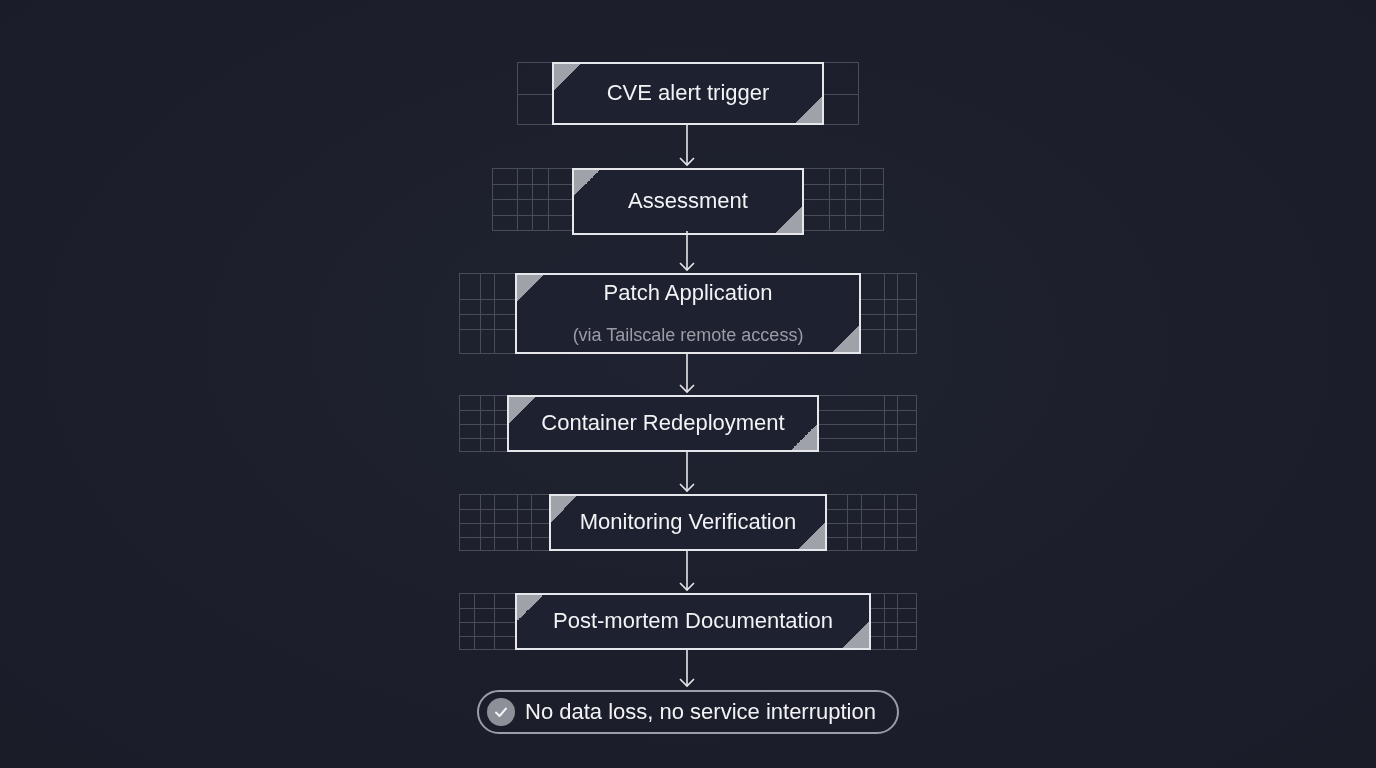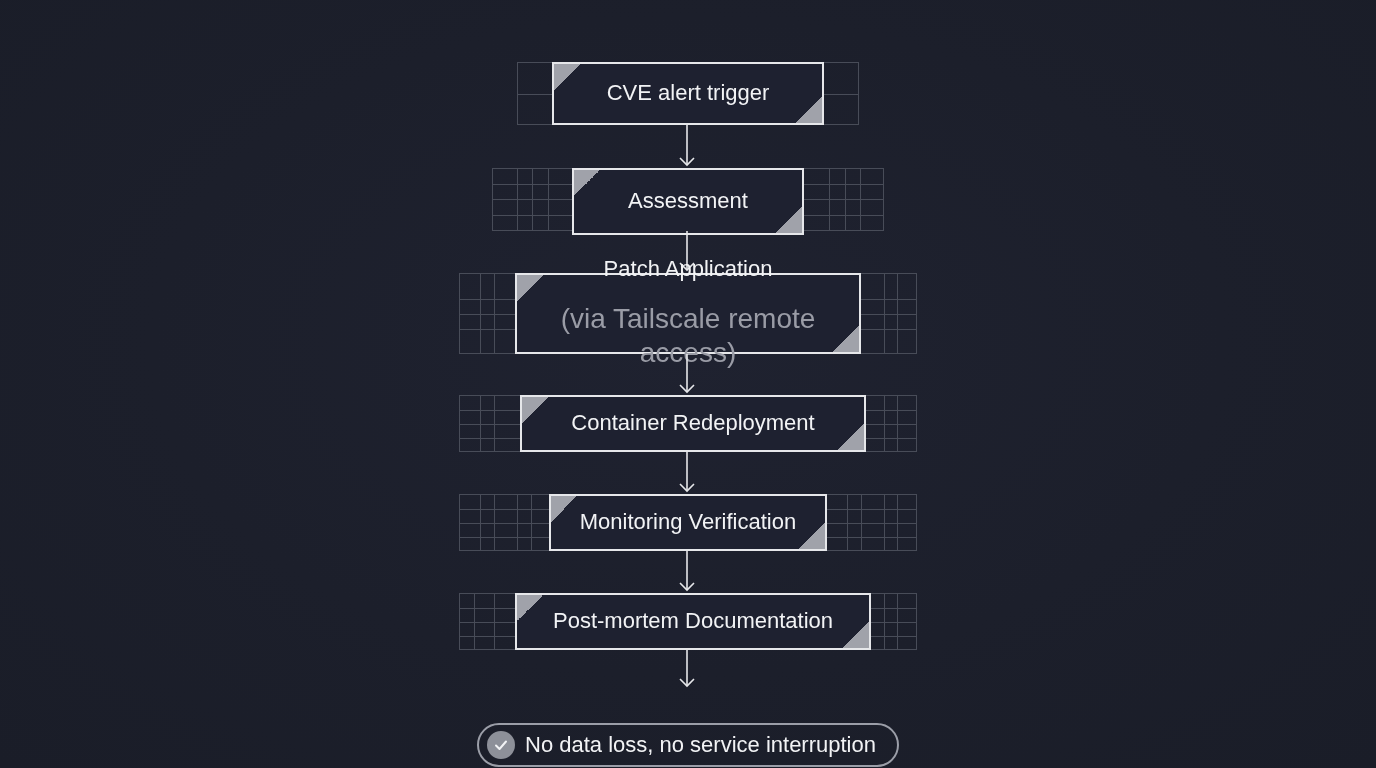--- a/index.html
+++ b/index.html
@@ -29,32 +29,31 @@
       text-align: center;
     }
     .node .corner-tl {
       position: absolute; left: 0; top: 0; width: 26px; height: 26px;
       background: linear-gradient(135deg, #a0a2aa 50%, transparent 50%);
     }
     .node .corner-br {
       position: absolute; right: 0; bottom: 0; width: 26px; height: 26px;
       background: linear-gradient(315deg, #a0a2aa 50%, transparent 50%);
     }
-    .node .sub { color: #9a9ca6; font-size: 28px; }
+    .node .sub { color: #9a9ca6; font-size: 18px; }
     .arrow {
       position: absolute; width: 20px; margin-left: -10px;
     }
     .arrow svg { display: block; }
     .pill {
       position: absolute; left: 477px; top: 690px; width: 422px; height: 44px;
       border: 2px solid #9b9ea8; border-radius: 22px;
       display: flex; align-items: center;
       color: #f2f3f5; font-size: 22px;
       padding-left: 8px;
-      margin-top: 33px;
     }
     .pill .check {
       width: 28px; height: 28px; border-radius: 50%;
       background: #8d9099;
       display: flex; align-items: center; justify-content: center;
       margin-right: 10px;
     }
   </style>
 </head>
 <body>
@@ -126,21 +125,21 @@
 
   <div class="grid" style="left:459px; top:395px; width:458px; height:57px;">
     <div class="vl" style="left:20px;"></div>
     <div class="vl" style="left:34px;"></div>
     <div class="vl" style="left:424px;"></div>
     <div class="vl" style="left:437px;"></div>
     <div class="hl" style="top:14px;"></div>
     <div class="hl" style="top:28px;"></div>
     <div class="hl" style="top:42px;"></div>
   </div>
-  <div class="node" style="left:520px; top:395px; width:346px; height:57px;text-align:right;">
+  <div class="node" style="left:507px; top:395px; width:312px; height:57px;text-align:right;">
     <div class="corner-tl"></div>
     <div class="corner-br"></div>
     <span>Container Redeployment</span>
   </div>
 
   <div class="arrow" style="left:687px; top:452px;">
     <svg width="20" height="42" viewBox="0 0 20 42">
         <line x1="10" y1="0" x2="10" y2="39" stroke="#e6e7ea" stroke-width="1.6"></line>
         <polyline points="3,32 10,39 17,32" fill="none" stroke="#e6e7ea" stroke-width="1.6"></polyline>
       </svg>

